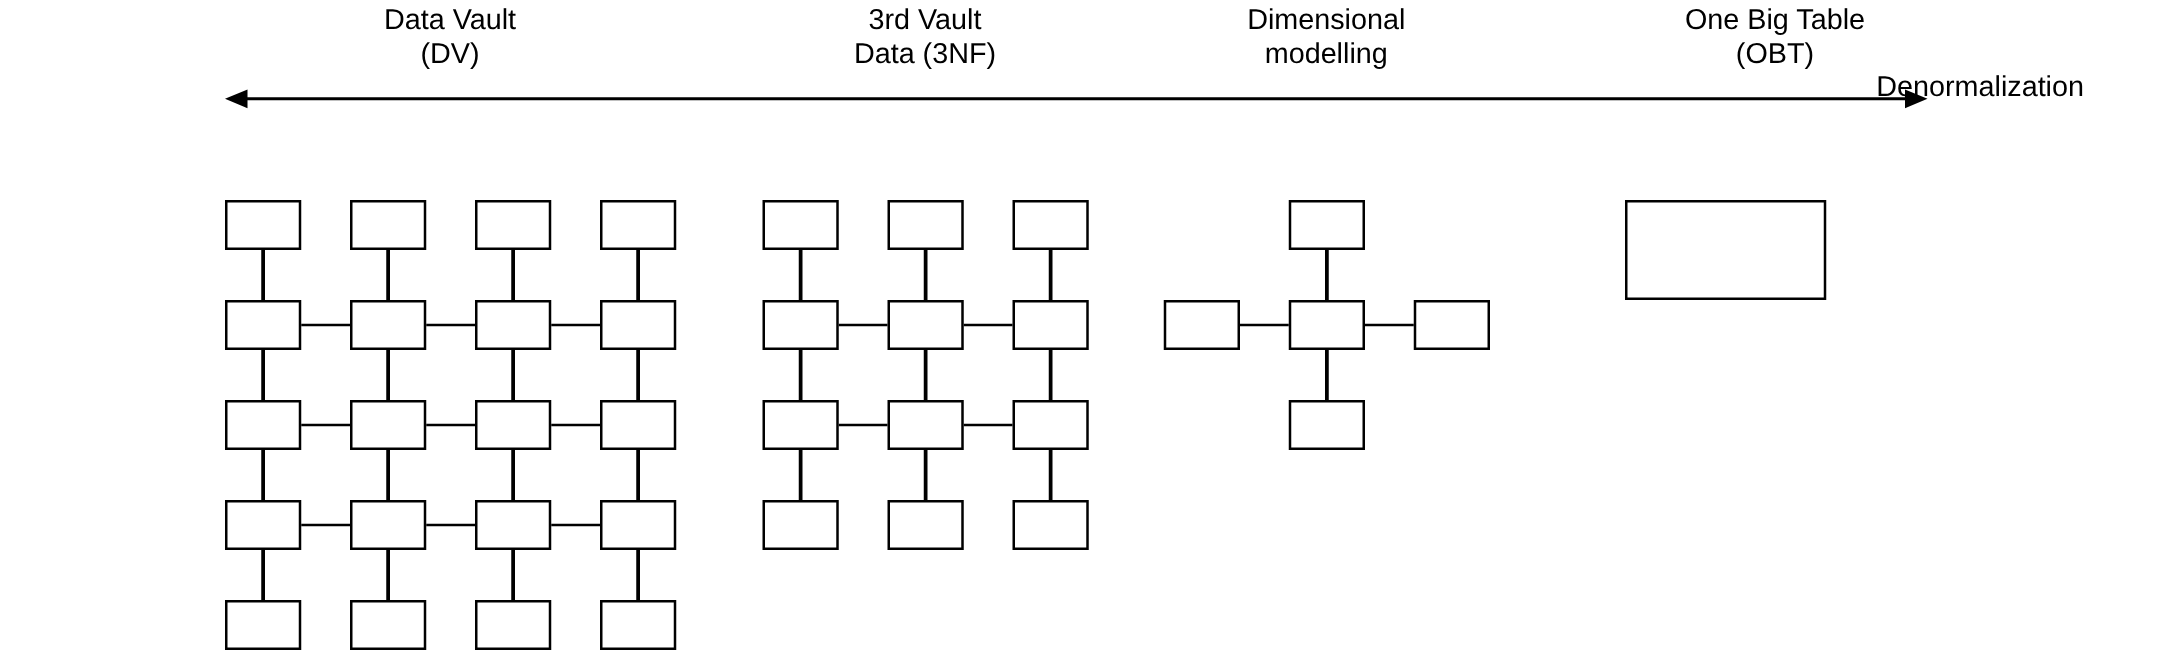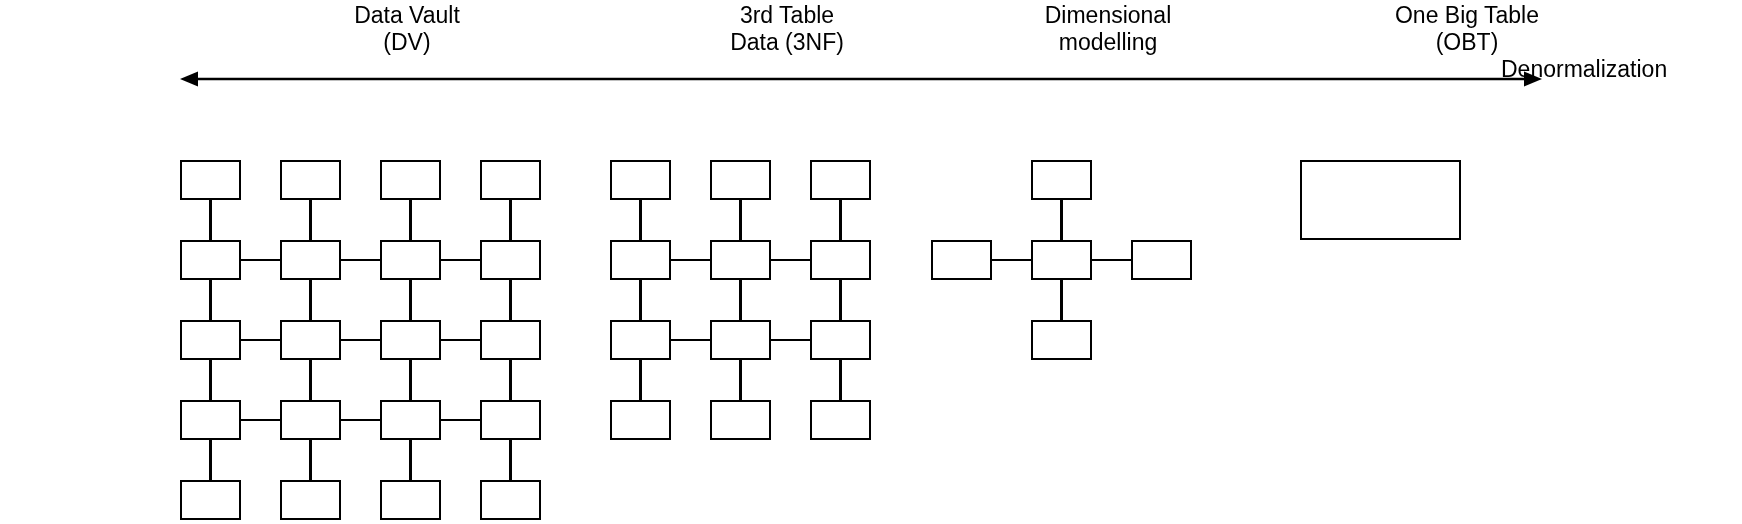--- a/index.html
+++ b/index.html
@@ -17,21 +17,20 @@
     overflow: hidden;
   }
   .method-label {
     position: absolute;
     top: 2px;
     transform: translateX(-50%);
     text-align: center;
     font-size: 23px;
     line-height: 27px;
     white-space: nowrap;
-    margin-left: 47px;
   }
   .axis-label {
     position: absolute;
     top: 56px;
     font-size: 23px;
     line-height: 27px;
     white-space: nowrap;
   }
   #axis-arrow {
     position: absolute;
@@ -55,21 +54,21 @@
 </head>
 <body>
 
 <div class="canvas">
 
   <div class="method-label" style="left:360px">
     <div>Data Vault</div>
     <div>(DV)</div>
   </div>
   <div class="method-label" style="left:740px">
-    <div>3rd Table</div>
+    <div>3rd Vault</div>
     <div>Data (3NF)</div>
   </div>
   <div class="method-label" style="left:1061px">
     <div>Dimensional</div>
     <div>modelling</div>
   </div>
   <div class="method-label" style="left:1420px">
     <div>One Big Table</div>
     <div>(OBT)</div>
   </div>

